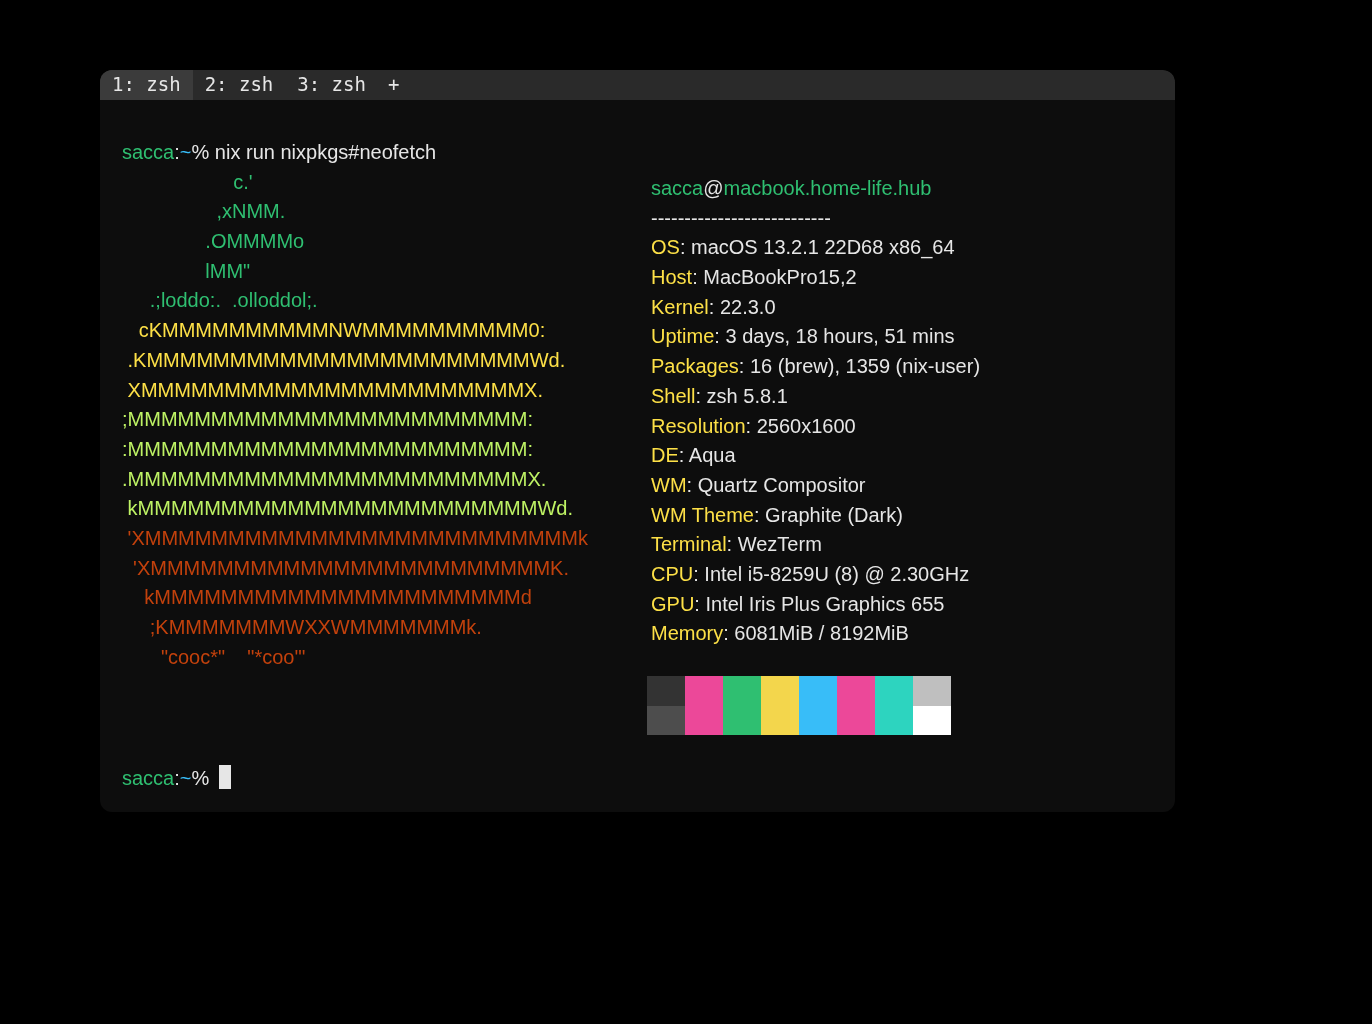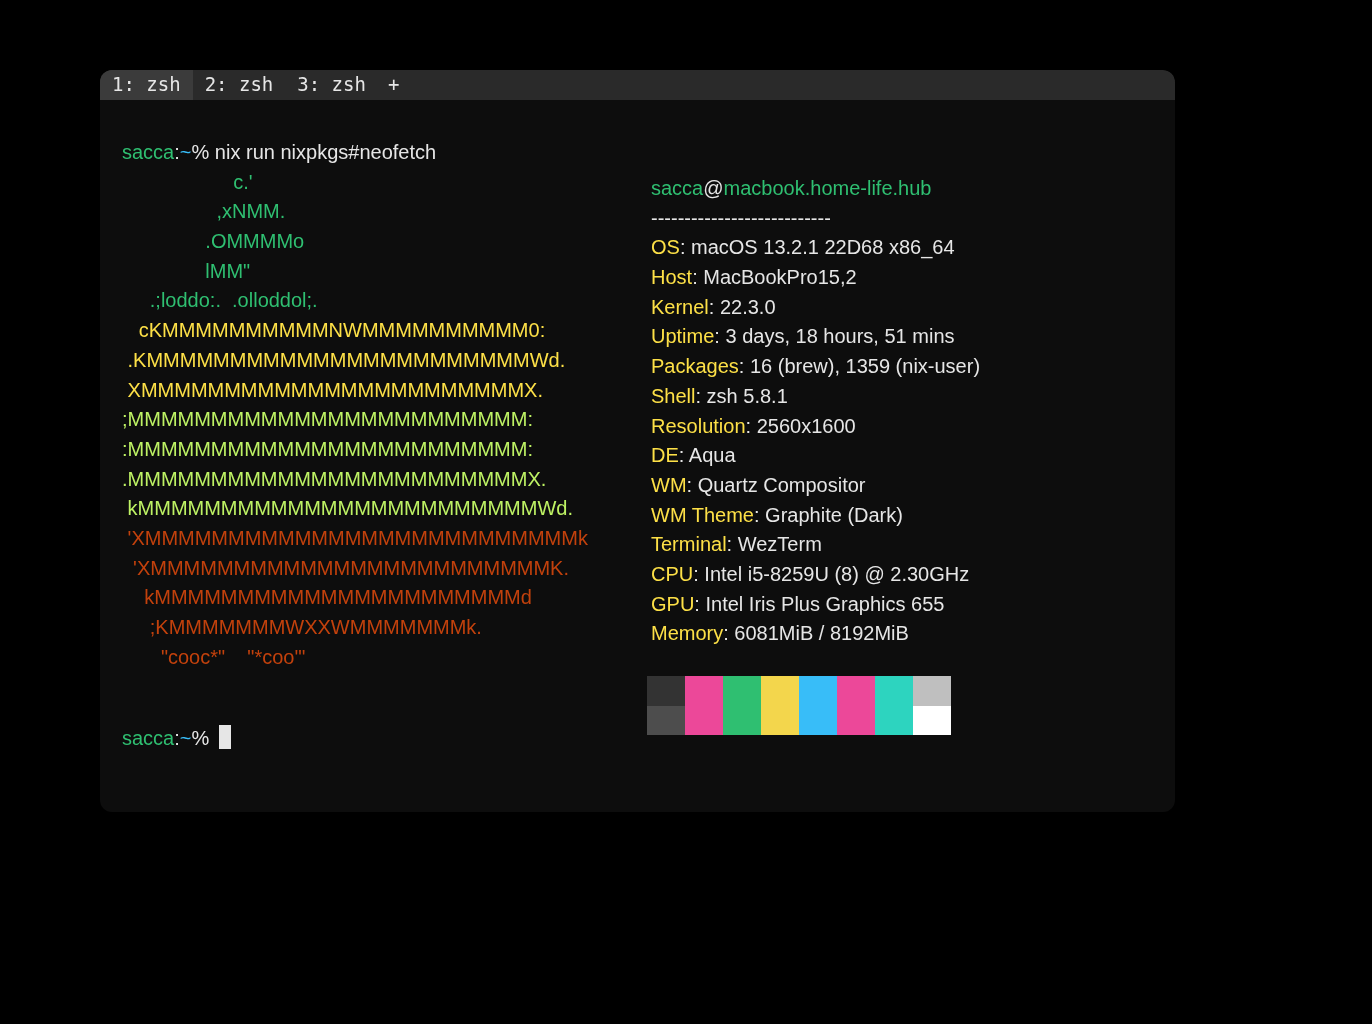--- a/index.html
+++ b/index.html
@@ -99,21 +99,21 @@
     width: 520px;
   }
   .prompt-block-top {
     position: absolute;
     left: 18px;
     top: 34px;
   }
   .prompt-block-bottom {
     position: absolute;
     left: 18px;
-    top: 620px;
+    top: 660px;
   }
 
   .palette {
     position: absolute;
     left: 547px;
     top: 576px;
   }
   .palette-row {
     height: 29.7px;
     display: flex;

